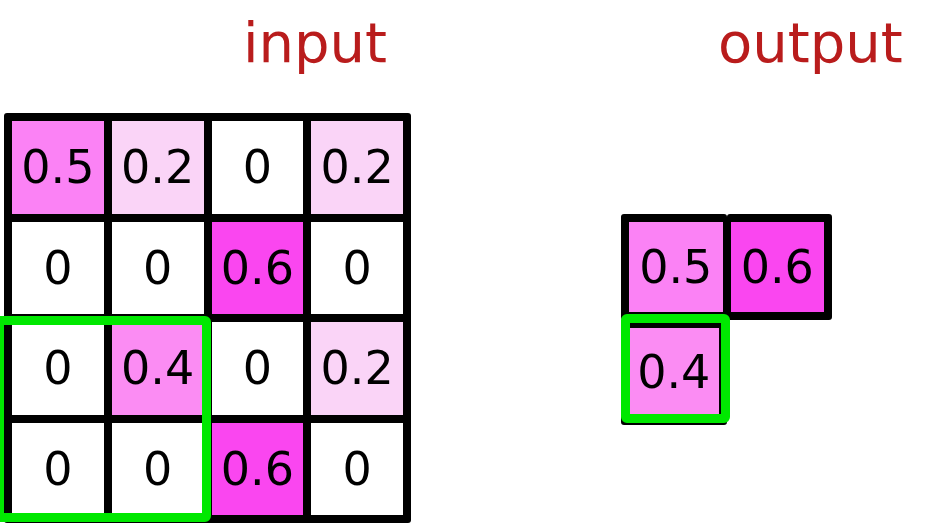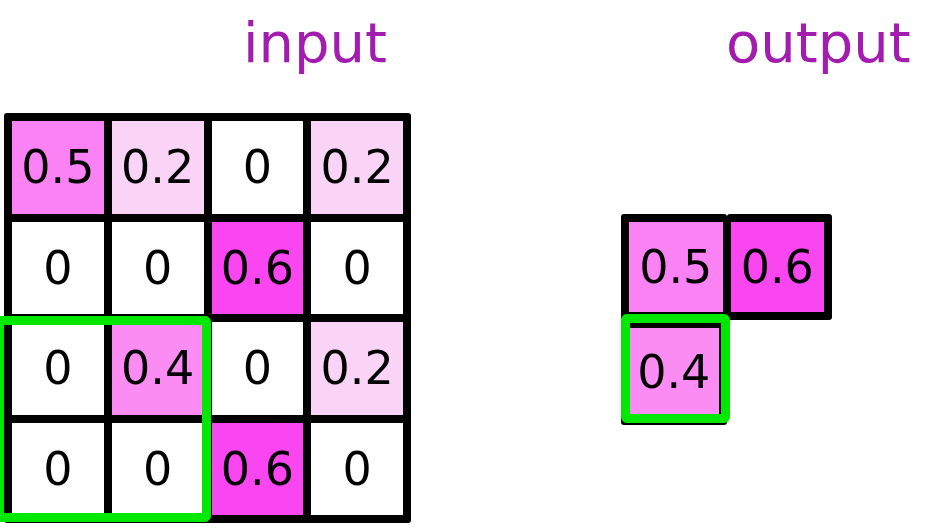--- a/index.html
+++ b/index.html
@@ -16,24 +16,24 @@
     font-family: "DejaVu Sans", sans-serif;
   }
 
   
   .panel-title {
     position: absolute;
     font-size: 56px;
     font-weight: 400;
     line-height: 1;
     white-space: nowrap;
-    color: #a21caf;
+    color: #b91c1c;
   }
   #title-input  { left: 243px; top: 15px; }
-  #title-output { left: 718px; top: 15px; margin-left: 8px; }
+  #title-output { left: 718px; top: 15px; }
 
   
   #input-grid {
     position: absolute;
     left: 4px;
     top: 113px;
     width: 407px;
     height: 410px;
     background: #000000;
     box-sizing: border-box;

